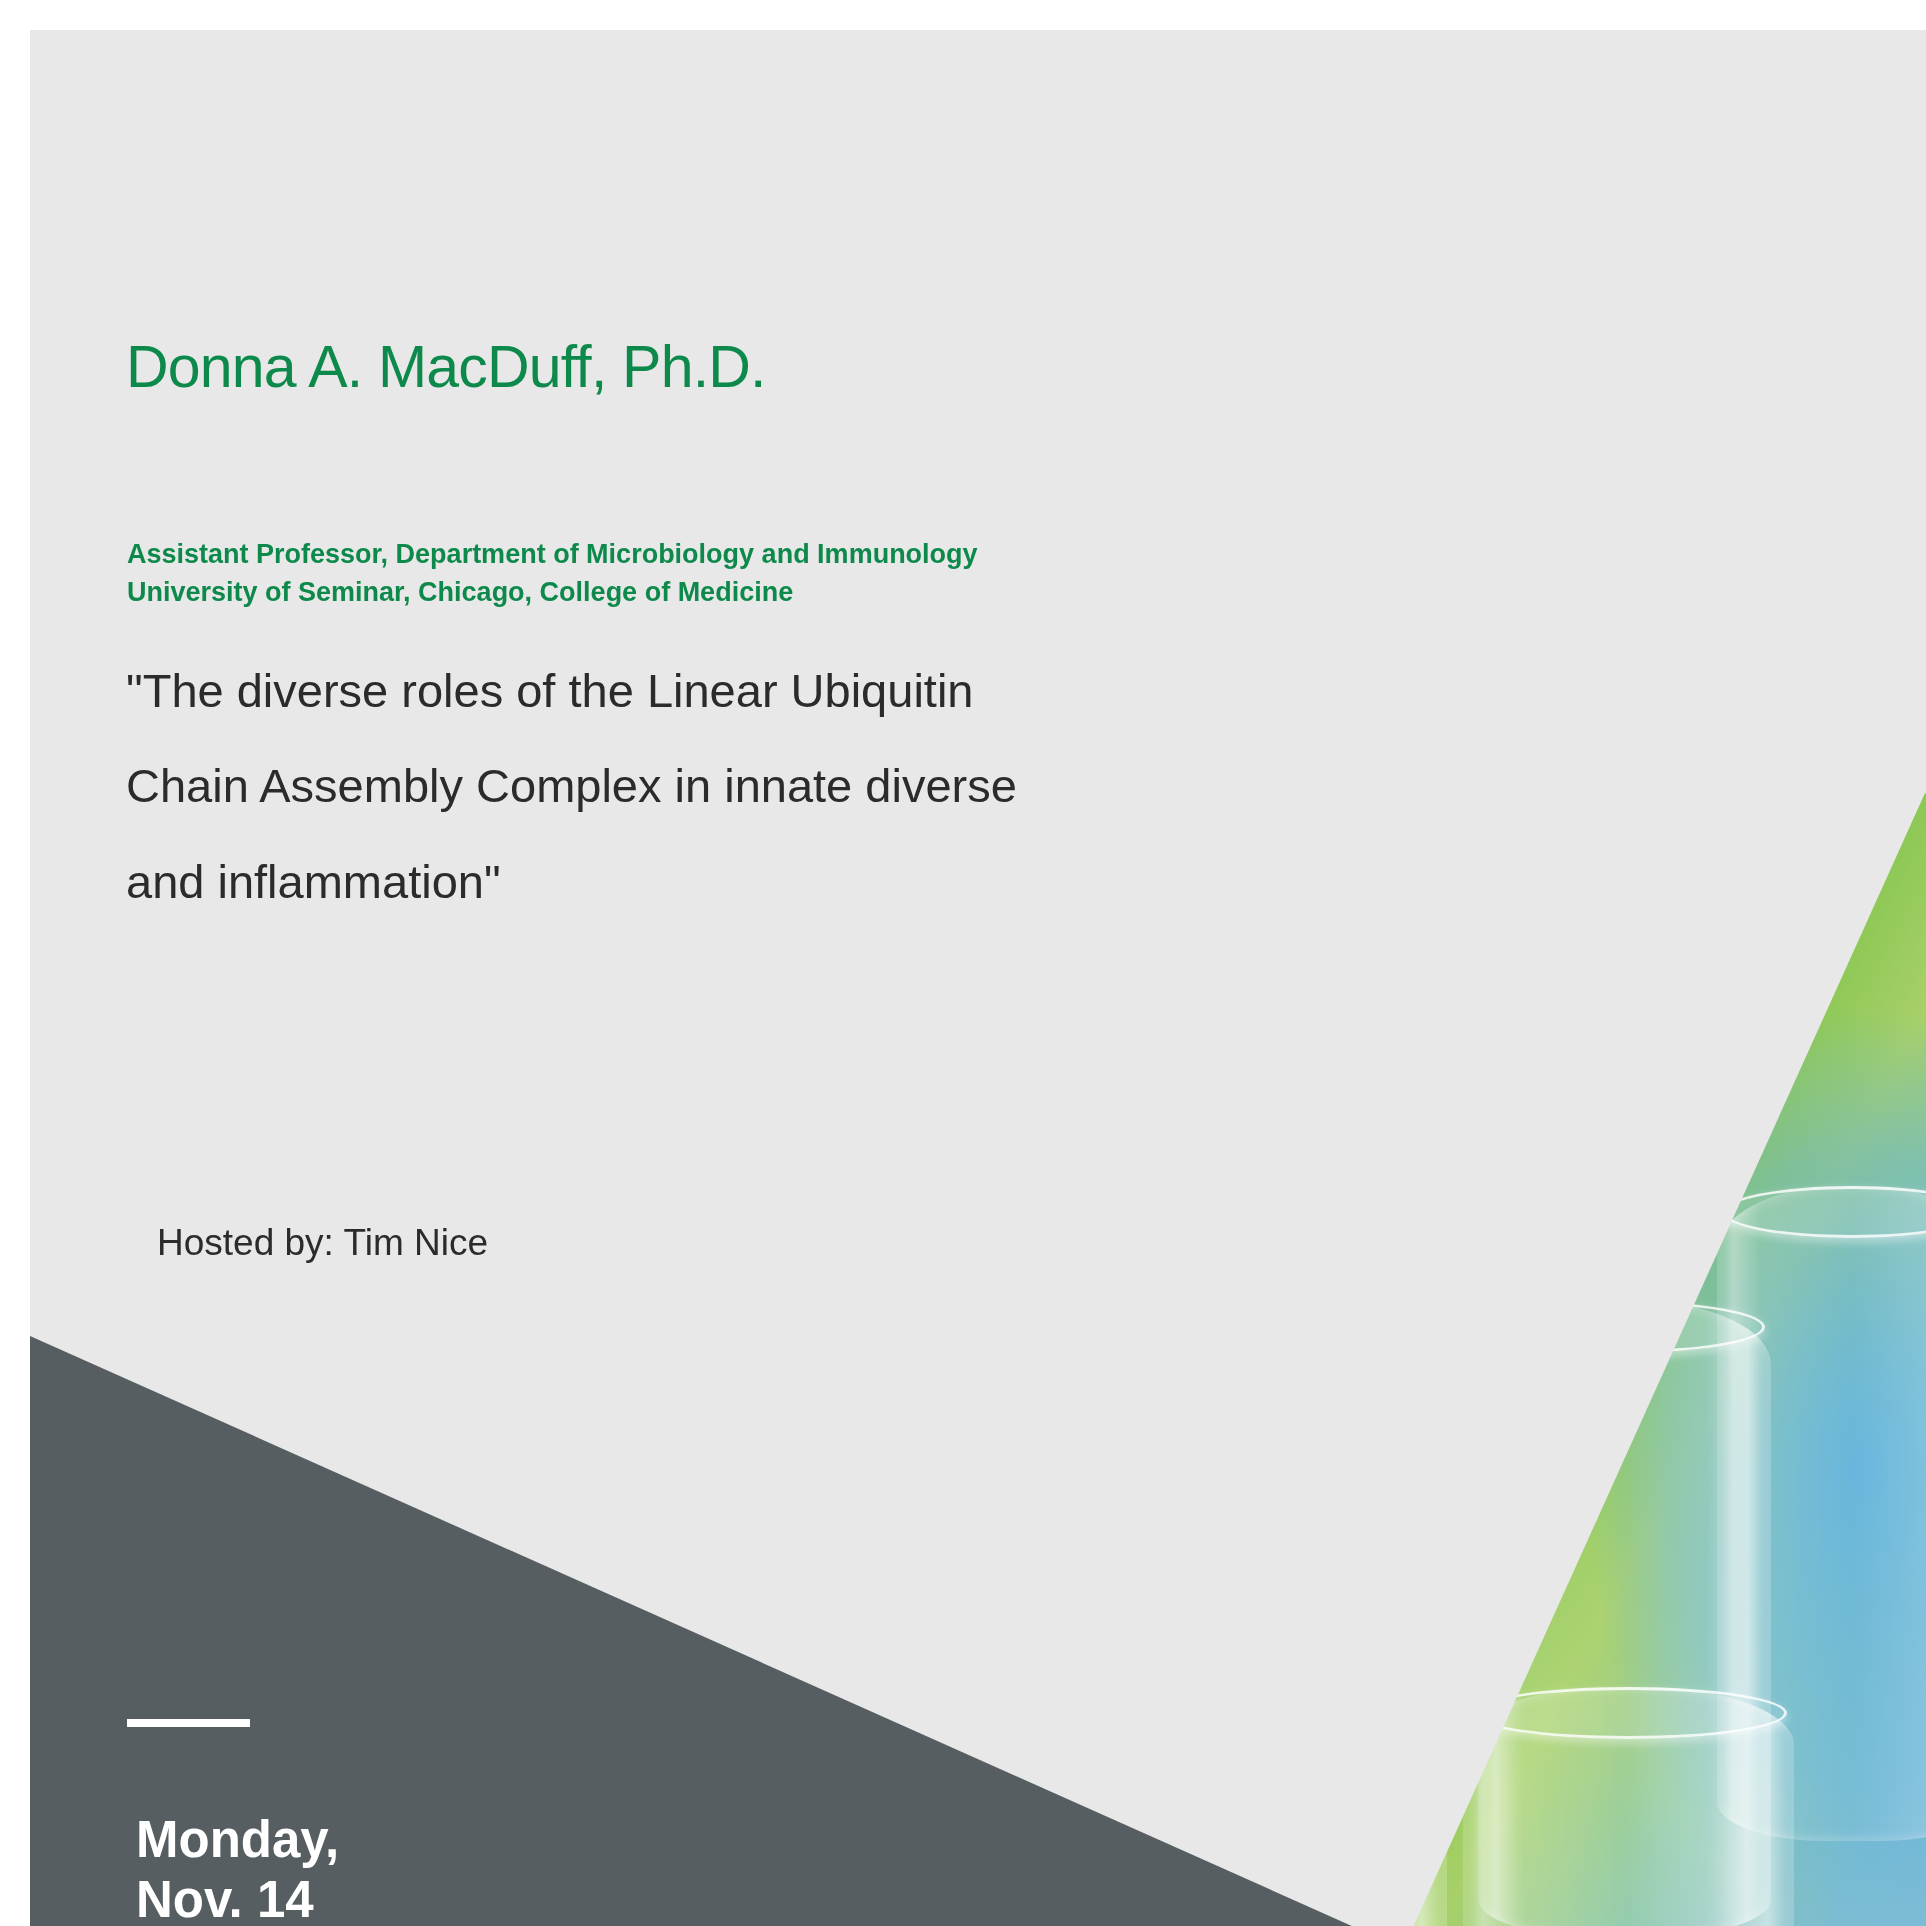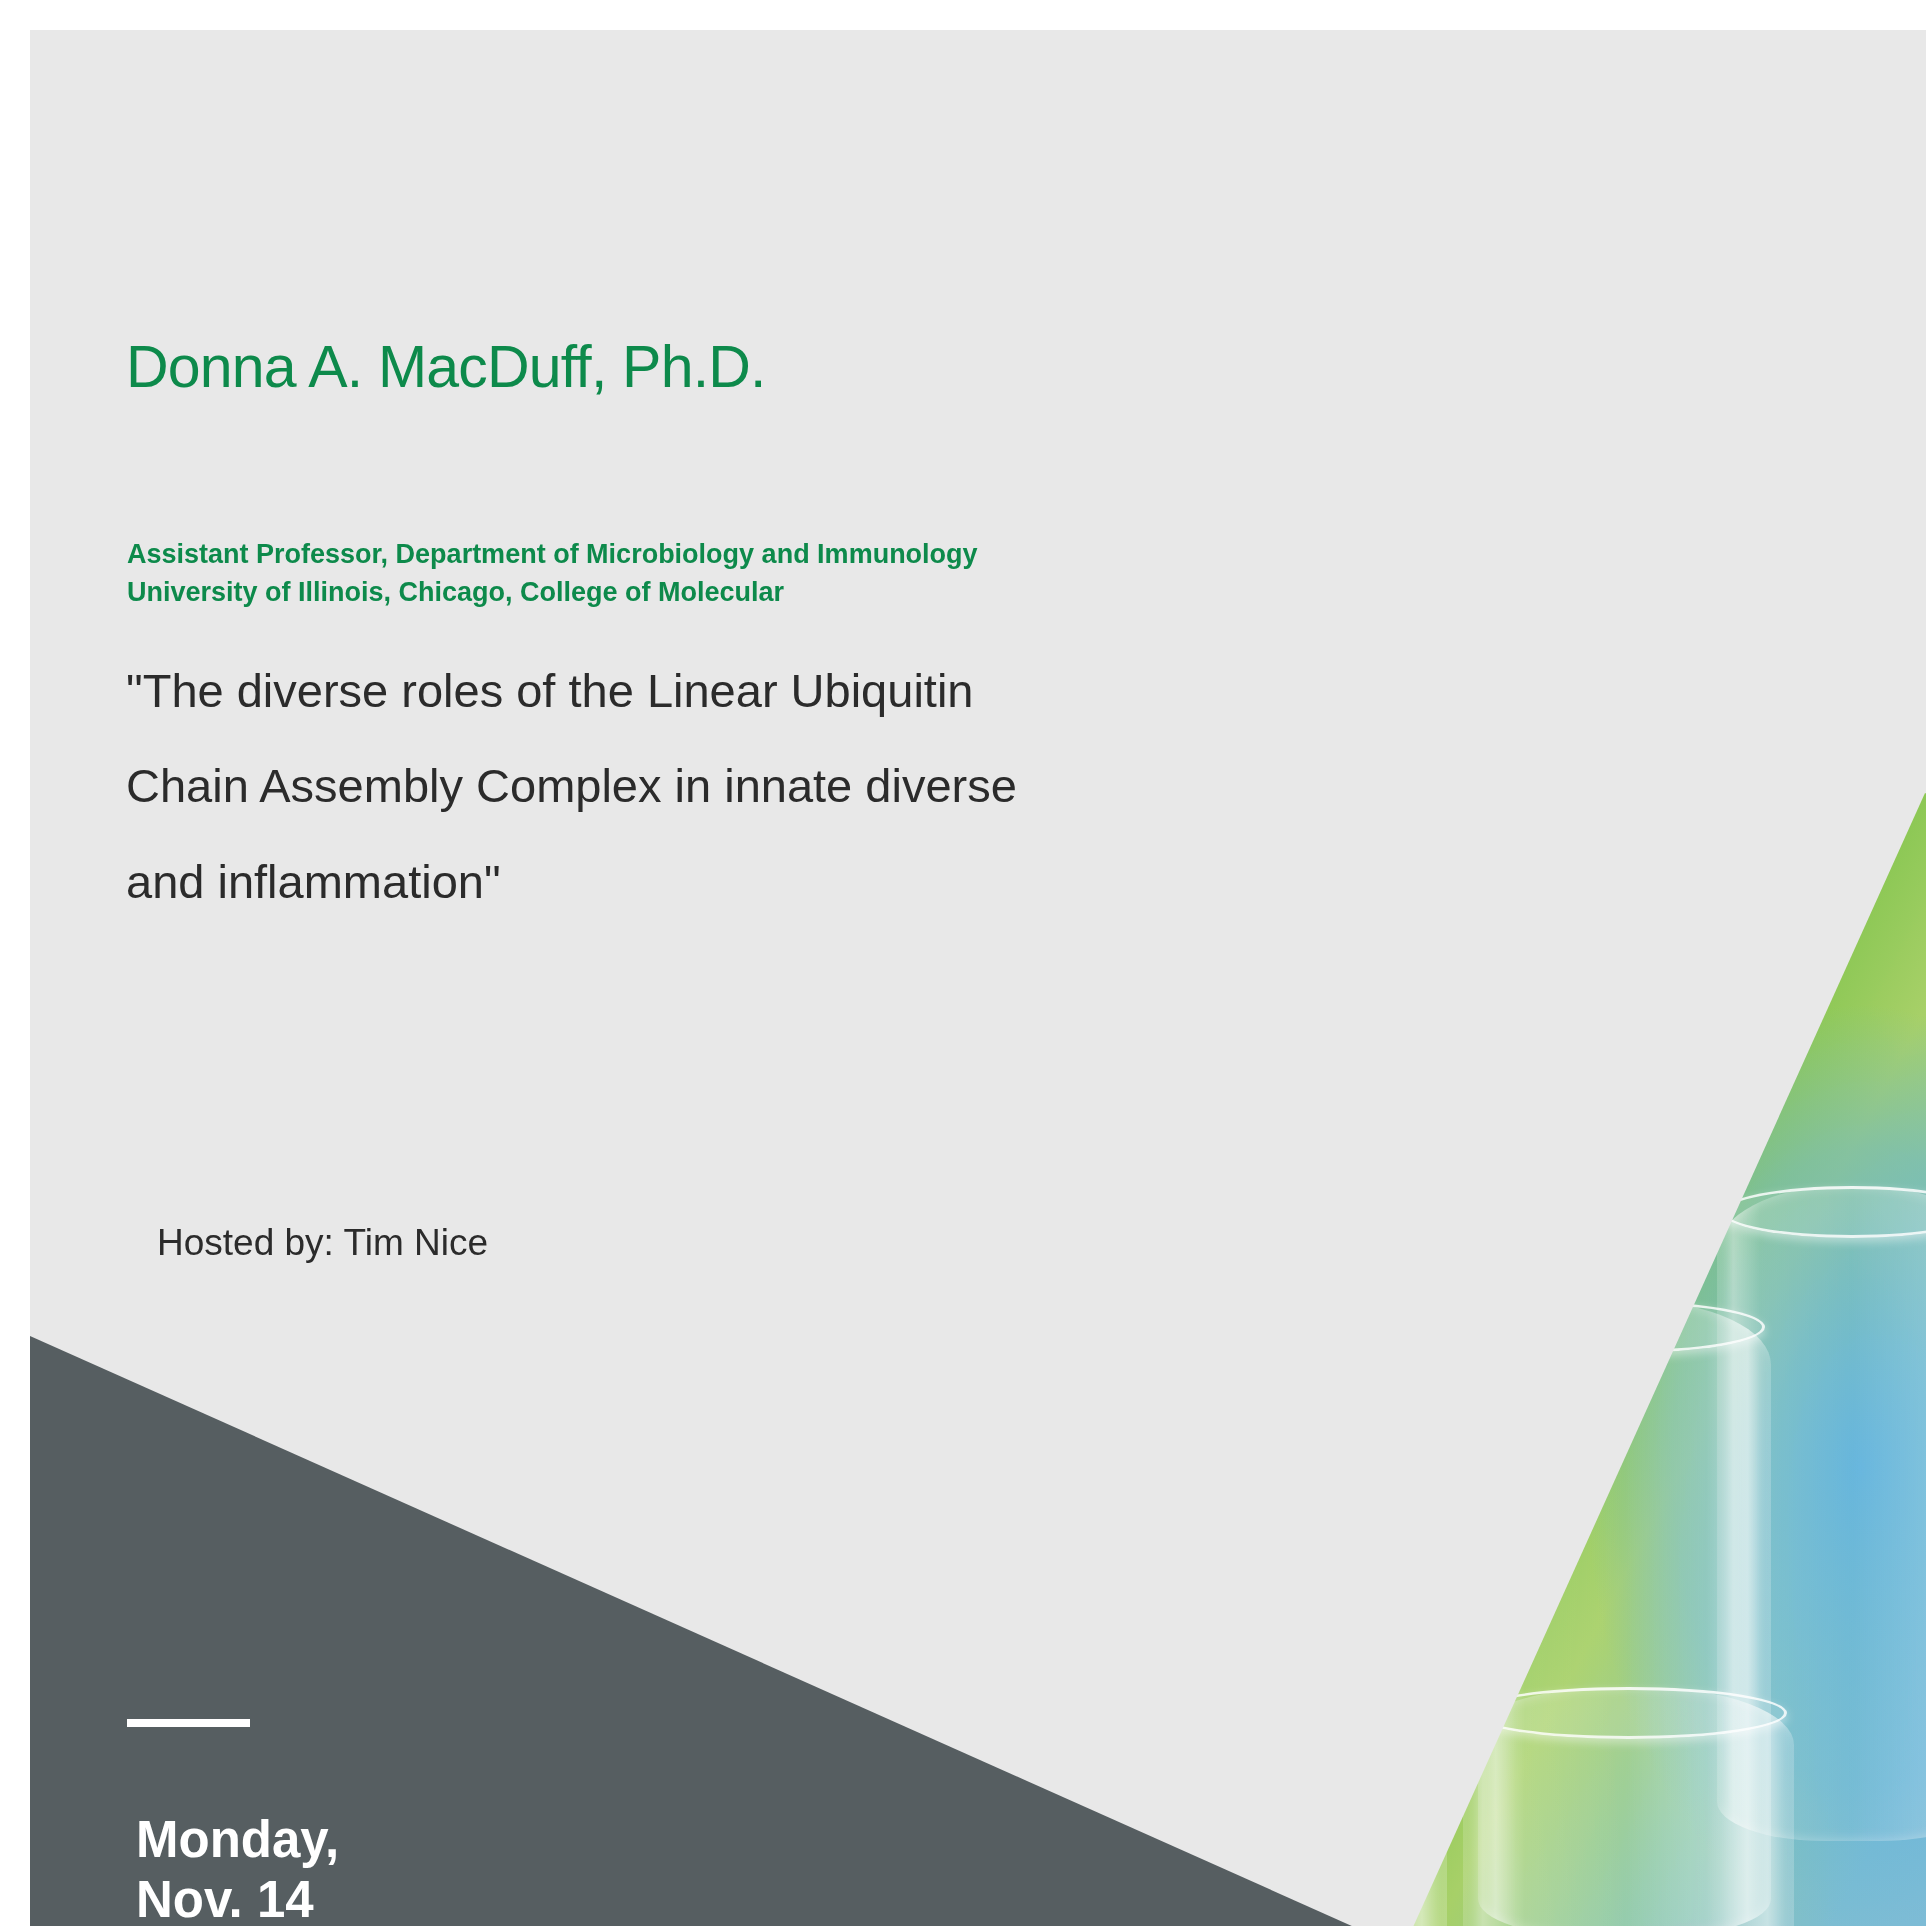--- a/index.html
+++ b/index.html
@@ -154,21 +154,21 @@
     </div>
   </div>
 
   <div class="dark"></div>
 
 
   <div class="speaker-name">Donna A. MacDuff, Ph.D.</div>
 
   <div class="affil">
     <div>Assistant Professor, Department of Microbiology and Immunology</div>
-    <div>University of Illinois, Chicago, College of Molecular</div>
+    <div>University of Seminar, Chicago, College of Medicine</div>
   </div>
 
   <div class="talk">
     <div>"The diverse roles of the Linear Ubiquitin</div>
     <div>Chain Assembly Complex in innate diverse</div>
     <div>and inflammation"</div>
   </div>
 
   <div class="hosted">Hosted by: Tim Nice</div>
 

